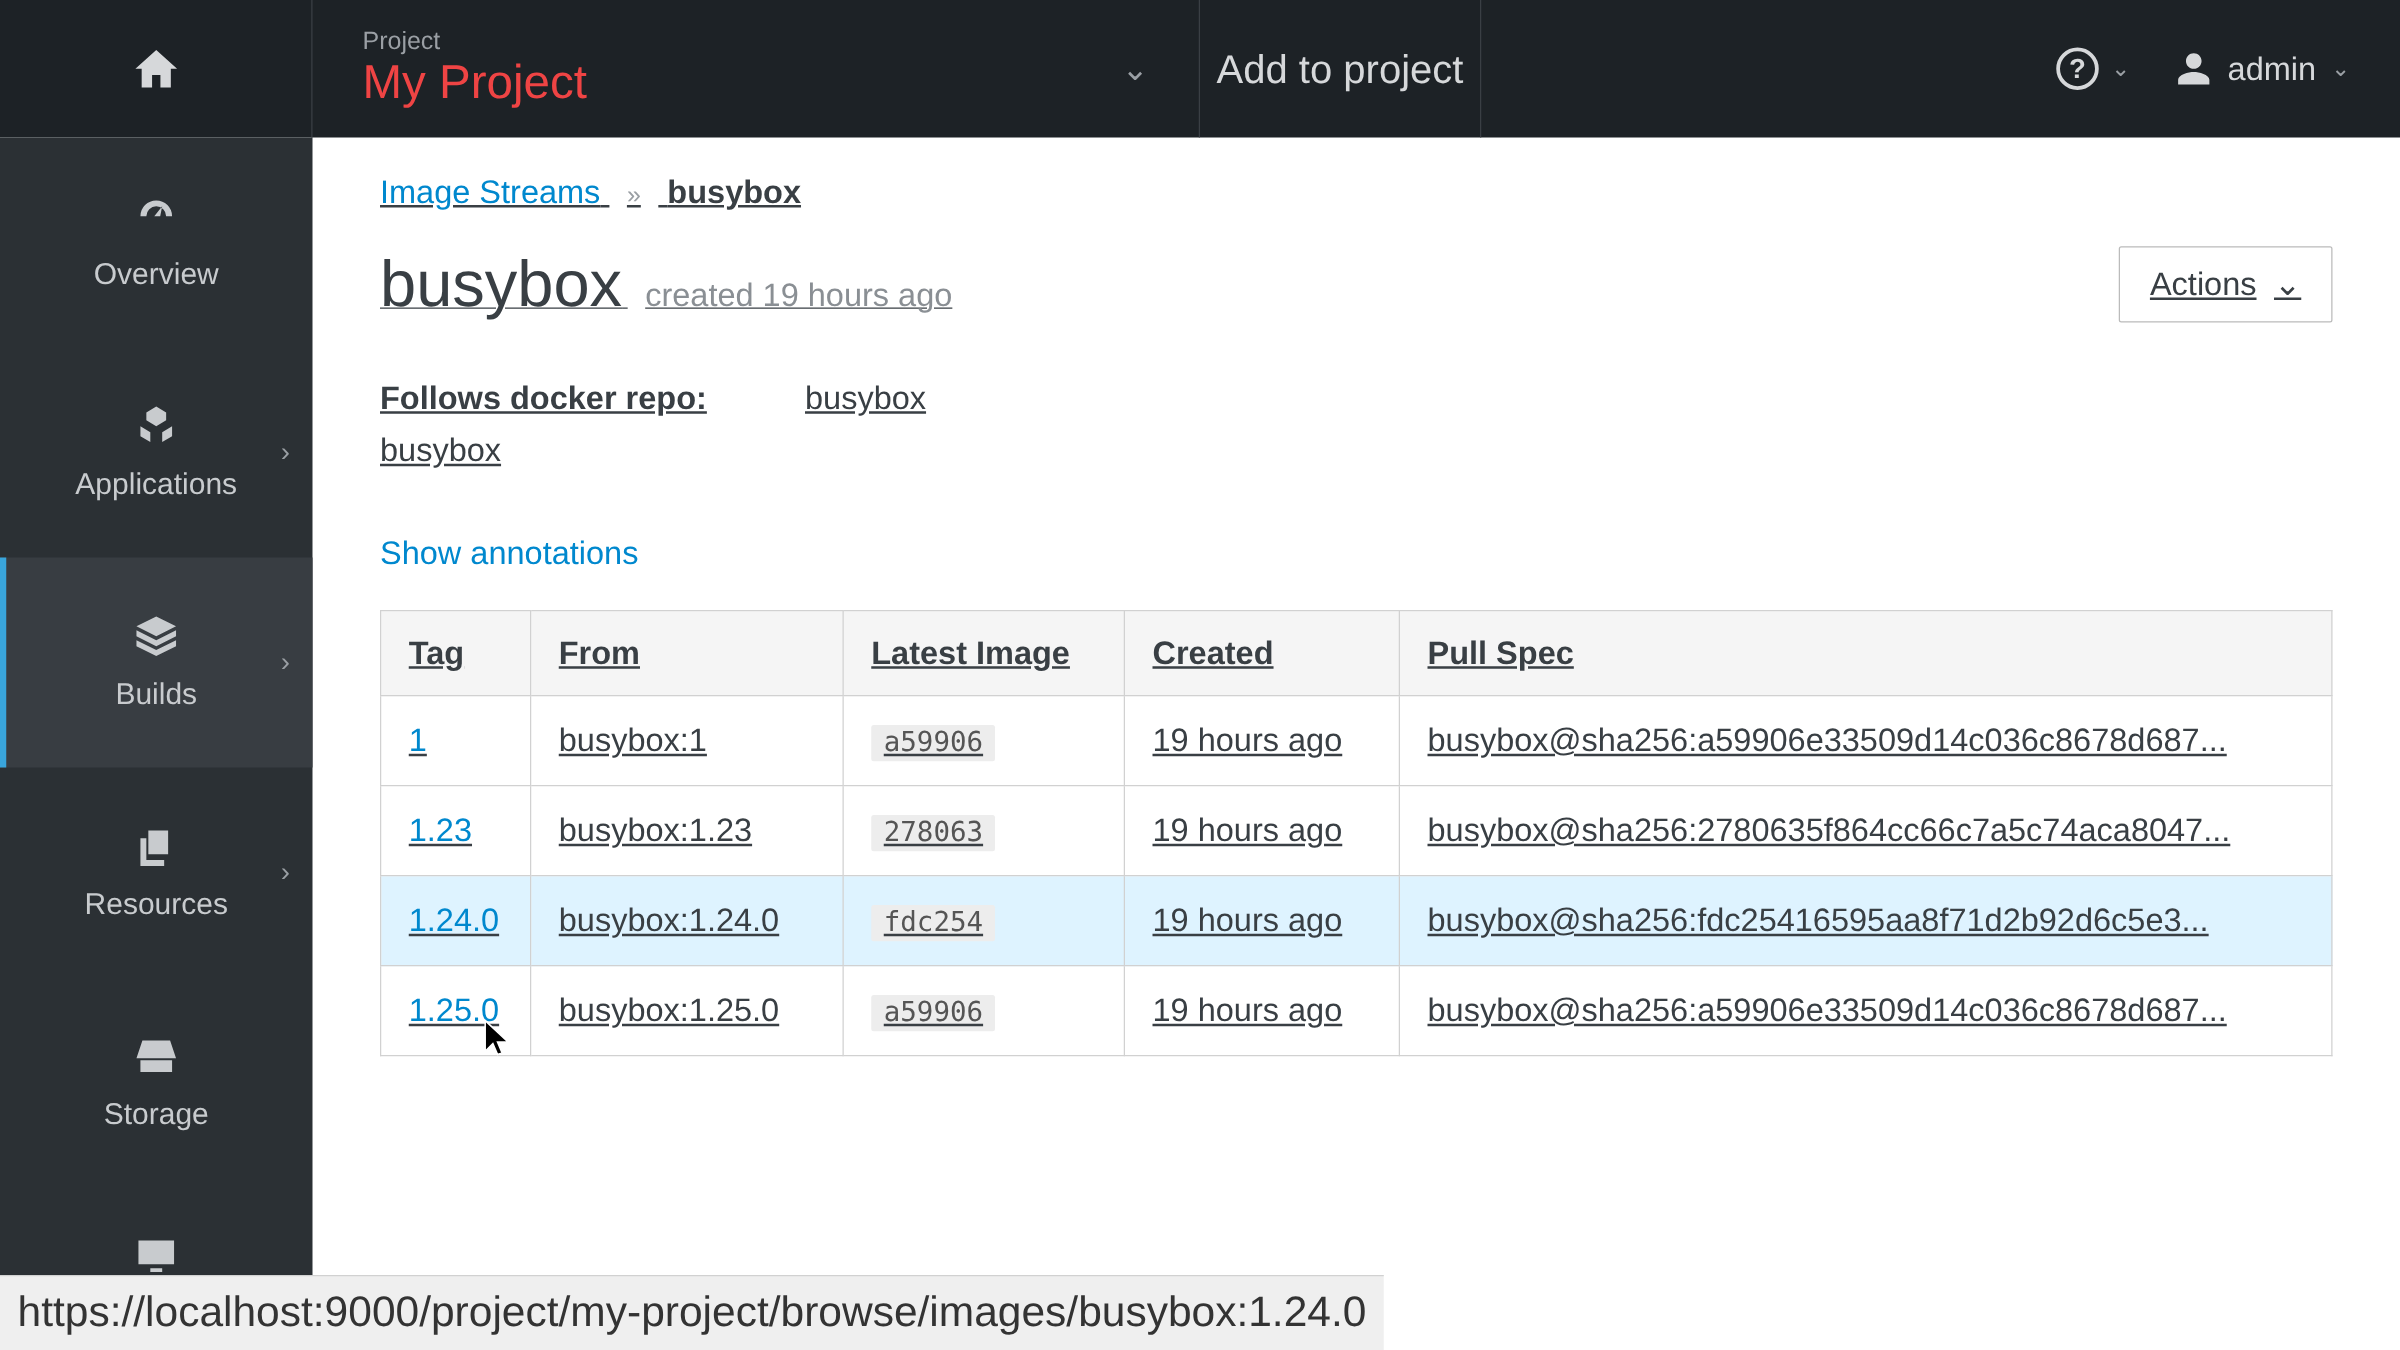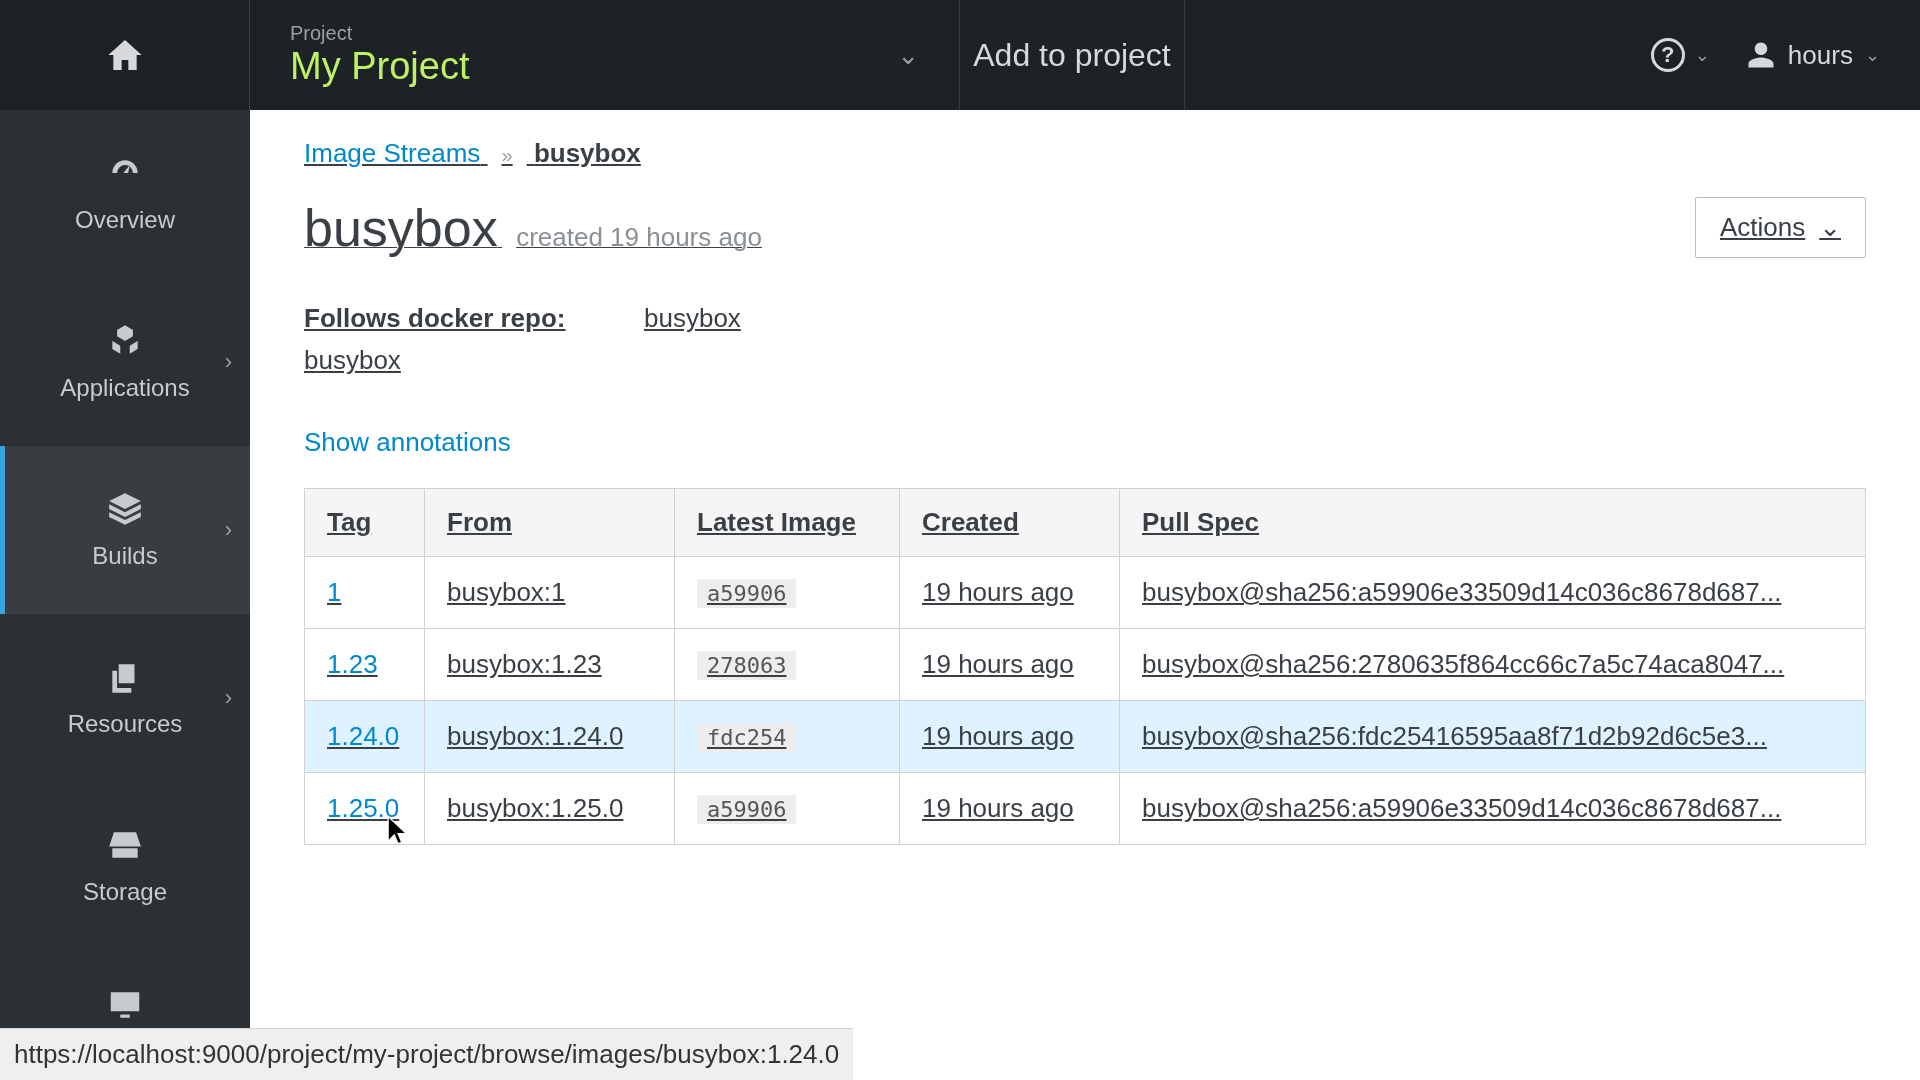--- a/index.html
+++ b/index.html
@@ -4,21 +4,21 @@
 <style>
 * { margin:0; padding:0; box-sizing:border-box; font-family: "Helvetica Neue", Helvetica, Arial, sans-serif; }
 body { width:1920px; height:1080px; background:#fff; overflow:hidden; position:relative; }
 
 
 .topbar { height:110px; background:#1d2226; display:flex; align-items:stretch; color:#d6d8da; }
 .topbar .home { width:250px; display:flex; align-items:center; justify-content:center; border-right:1px solid #3a3f44; }
 .topbar .home svg { width:40px; height:40px; fill:#d6d8da; }
 .topbar .project { flex:0 0 710px; display:flex; align-items:center; padding:0 40px; border-right:1px solid #3a3f44; justify-content:space-between;gap:24px; }
 .topbar .project .labels .small { font-size:20px; color:#9a9fa4; }
-.topbar .project .labels .big { font-size:38px; color:#bef264; }
+.topbar .project .labels .big { font-size:38px; color:#ef4444; }
 .topbar .project .chev { font-size:26px; color:#9a9fa4; }
 .topbar .add { flex:0 0 225px; display:flex; align-items:center; justify-content:center; font-size:32px; border-right:1px solid #3a3f44; }
 .topbar .spacer { flex:1; }
 .topbar .right { display:flex; align-items:center; gap:36px; padding-right:40px; }
 .topbar .help { display:flex; align-items:center; gap:10px; }
 .topbar .help-icon { width:34px; height:34px; border:3px solid #d6d8da; border-radius:50%; display:flex; align-items:center; justify-content:center; font-size:22px; font-weight:bold; }
 .topbar .chev-sm { font-size:18px; color:#9a9fa4; }
 .topbar .user { display:flex; align-items:center; gap:12px; font-size:26px; }
 .topbar .user svg { width:30px; height:30px; fill:#d6d8da; }
 
@@ -53,21 +53,21 @@
 
 
 table { width:100%; border-collapse:collapse; font-size:26px; }
 thead th { background:#f5f5f5; border:1px solid #d1d1d1; text-align:left; padding:18px 22px; font-weight:700; }
 tbody td { border:1px solid #d1d1d1; padding:20px 22px; }
 tbody tr.hover { background:#def3ff; }
 .tag-link { color:#0088ce; cursor:pointer; }
 .hash { background:#ededed; font-family:Menlo,Consolas,monospace; font-size:22px; padding:2px 10px; border-radius:2px; color:#555; }
 
 
-.status { position:absolute; left:0; bottom:0; background:#efefef; border-top:1px solid #d1d1d1; padding:10px 14px; font-size:26px; color:#333; }
+.status { position:absolute; left:0; bottom:0; background:#efefef; border-top:1px solid #d1d1d1; padding:10px 14px; font-size:34px; color:#333; }
 
 
 .cursor { position:absolute; left:385px; top:814px; pointer-events:none; }
 .cursor svg { width:26px; height:32px; }
 </style>
 </head>
 <body>
 
 <div class="topbar">
   <div class="home">
@@ -86,21 +86,21 @@
   <div class="spacer"></div>
   <div class="right">
     <div class="help">
       <div class="help-icon">?</div>
       <div class="chev-sm">⌄</div>
     </div>
     <div class="user">
       <svg viewBox="0 0 24 24">
           <path d="M12 12c2.8 0 5-2.2 5-5s-2.2-5-5-5-5 2.2-5 5 2.2 5 5 5zm0 2c-3.3 0-10 1.7-10 5v3h20v-3c0-3.3-6.7-5-10-5z"></path>
         </svg>
-      <span>hours</span>
+      <span>admin</span>
       <div class="chev-sm">⌄</div>
     </div>
   </div>
 </div>
 
 <div class="sidebar">
   <div class="side-item">
     <svg viewBox="0 0 24 24">
         <path d="M12 4a8 8 0 00-8 8h3a5 5 0 1110 0h3a8 8 0 00-8-8zm-1 8l4-5-1 5h-3z"></path>
       </svg>

